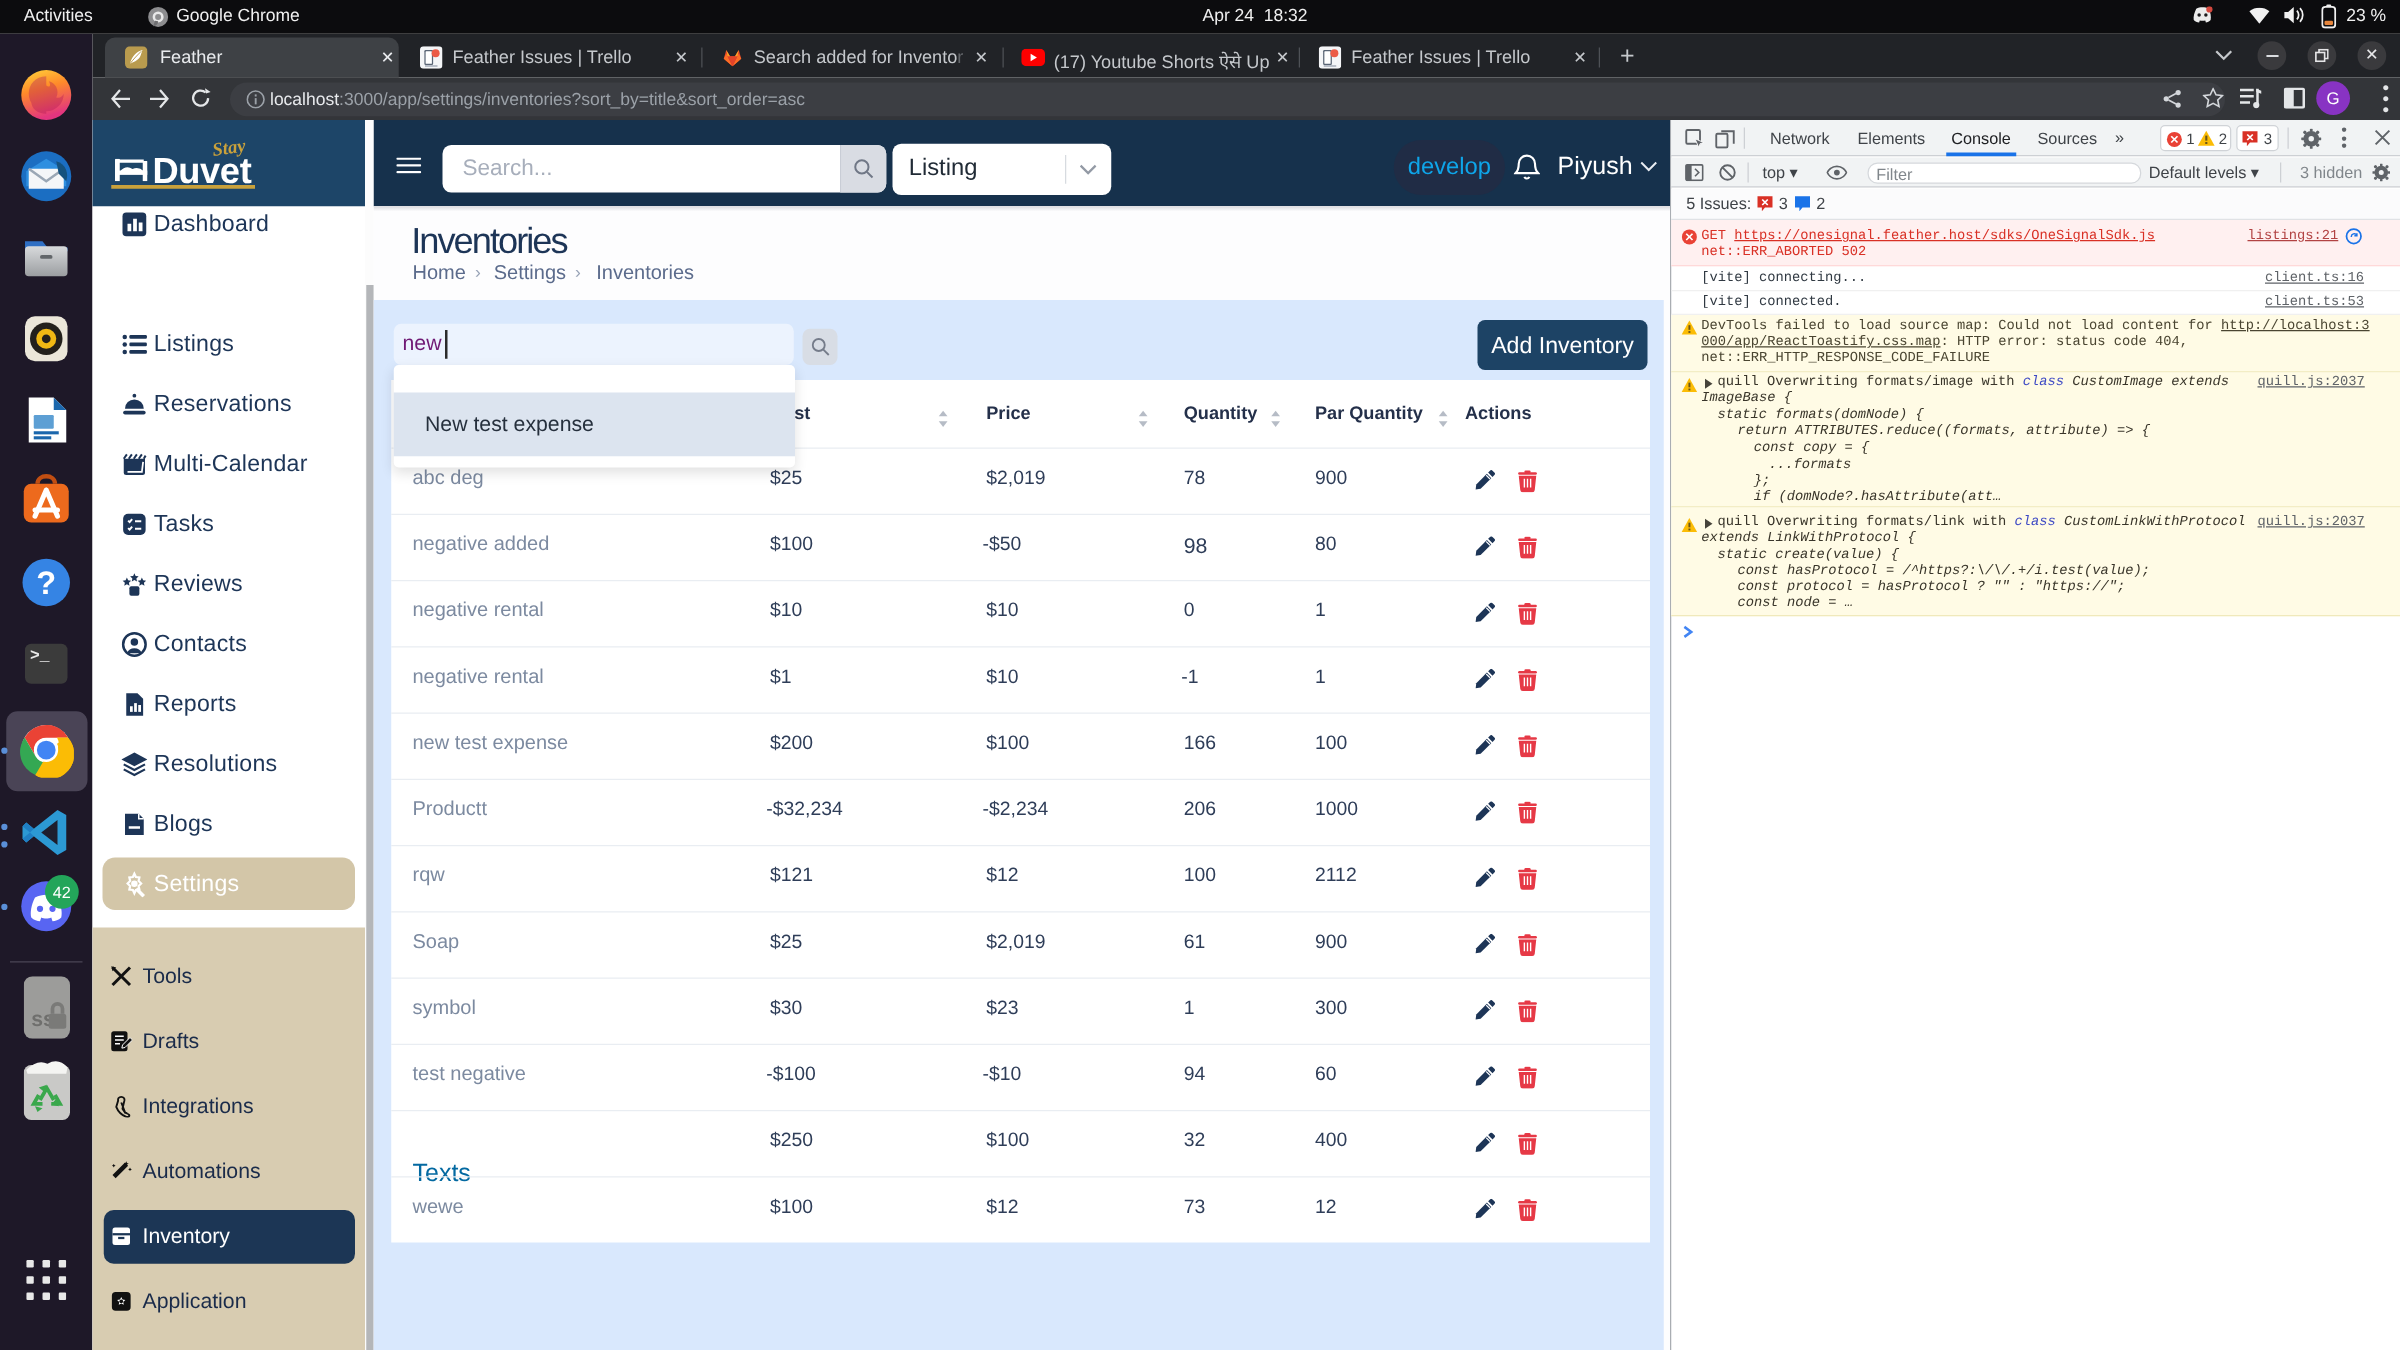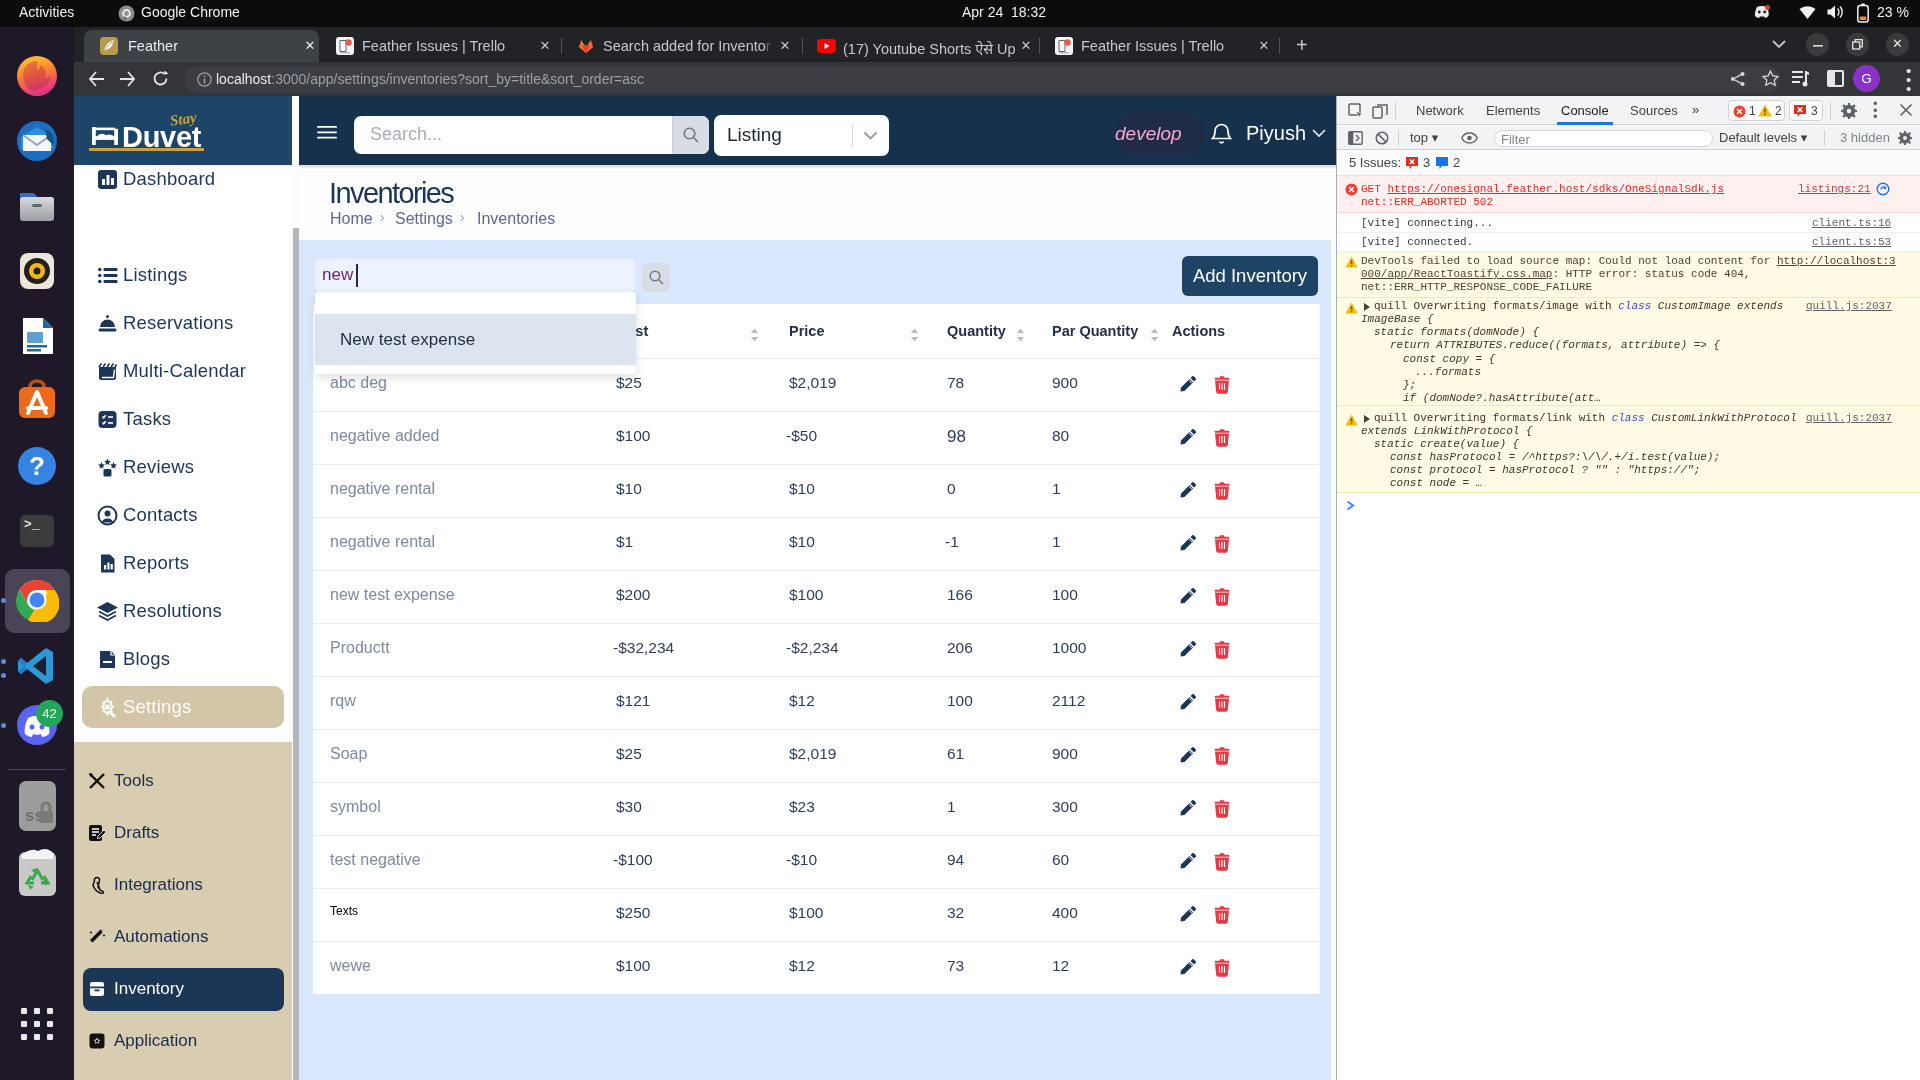--- a/index.html
+++ b/index.html
@@ -590,21 +590,21 @@
           </svg>
       </div>
     </div>
     <div style="position:absolute; left:415px; top:19px; width:175px; height:41px; background:#fff; border-radius:7px;">
       <span style="position:absolute; left:13px; top:9px; font-size:19px; color:#212b36;">Listing</span>
       <div style="position:absolute; left:138px; top:9px; width:1px; height:23px; background:#d7dbe0;"></div>
       <svg style="position:absolute;left:149px;top:16px;" width="15" height="10" viewBox="0 0 15 10">
           <path d="M1.5 1.5 L7.5 7.5 L13.5 1.5" stroke="#939aa5" stroke-width="1.8" fill="none"></path>
         </svg>
     </div>
-    <div style="position:absolute; left:816px; top:16px; width:89px; height:44px; background:#202c45; border-radius:22px; color:#f9a8d4; font-size:19px; text-align:left; line-height:44px;font-style:italic;">develop</div>
+    <div style="position:absolute; left:816px; top:16px; width:89px; height:44px; background:#202c45; border-radius:22px; color:#0ea5e9; font-size:19px; text-align:center; line-height:44px;">develop</div>
     <svg style="position:absolute;left:912px;top:27px;" width="21" height="24" viewBox="0 0 21 24">
         <path d="M10.5 1.5 a6.5 6.5 0 0 1 6.5 6.5 c0 4.5 1.5 6.5 2.5 7.5 H1.5 c1-1 2.5-3 2.5-7.5 a6.5 6.5 0 0 1 6.5-6.5 Z" fill="none" stroke="#fff" stroke-width="1.7"></path>
         <path d="M8.5 18.5 a2.2 2.2 0 0 0 4 0" fill="none" stroke="#fff" stroke-width="1.7"></path>
       </svg>
     <span style="position:absolute; left:947px; top:26px; color:#fff; font-size:20px;">Piyush</span>
     <svg style="position:absolute;left:1013px;top:33px;" width="14" height="9" viewBox="0 0 14 9">
         <path d="M1 1 L7 7 L13 1" stroke="#e8ecf2" stroke-width="1.6" fill="none"></path>
       </svg>
   </div>
 
@@ -858,21 +858,21 @@
           <path d="M1 4.5 h14 l-1.2 11.5 a2 2 0 0 1 -2 1.8 H4.2 a2 2 0 0 1 -2 -1.8 Z" fill="#e63946"></path>
           <rect x="0.5" y="1.8" width="15" height="2" rx="1" fill="#e63946"></rect>
           <rect x="5.5" y="0.3" width="5" height="2" rx="1" fill="#e63946"></rect>
           <g stroke="#fff" stroke-width="1.1">
             <path d="M5.5 7 v7"></path>
             <path d="M8 7 v7"></path>
             <path d="M10.5 7 v7"></path>
           </g>
         </svg>
       <div style="position:absolute; left:0; top:584px; width:1007px; height:1px; background:#e9edf2;"></div>
-      <div style="position:absolute; left:17px; top:600px; font-size:12px; color:#000000;">Texts</div>
+      <div style="position:absolute; left:17px; top:624px; font-size:20px; color:#0369a1;">Texts</div>
       <div style="position:absolute; left:303px; top:600px; font-size:15.5px; color:#2e3d58;">$250</div>
       <div style="position:absolute; left:476px; top:600px; font-size:15.5px; color:#2e3d58;">$100</div>
       <div style="position:absolute; left:634px; top:600px; font-size:15.5px; color:#2e3d58;">32</div>
       <div style="position:absolute; left:739px; top:600px; font-size:15.5px; color:#2e3d58;">400</div>
       <svg style="position:absolute;left:866px;top:602px;" width="17" height="17" viewBox="0 0 17 17">
           <path d="M2 11.5 L10.5 3 L14 6.5 L5.5 15 L1.5 15.5 Z" fill="#1d3557"></path>
           <path d="M11.5 2 L13 0.5 a1.4 1.4 0 0 1 2 0 l1.5 1.5 a1.4 1.4 0 0 1 0 2 L15 5.5 Z" fill="#1d3557"></path>
           <path d="M10 4.2 L13 7.2" stroke="#fff" stroke-width="0.9"></path>
         </svg>
       <svg style="position:absolute;left:901px;top:602px;" width="16" height="18" viewBox="0 0 16 18">

